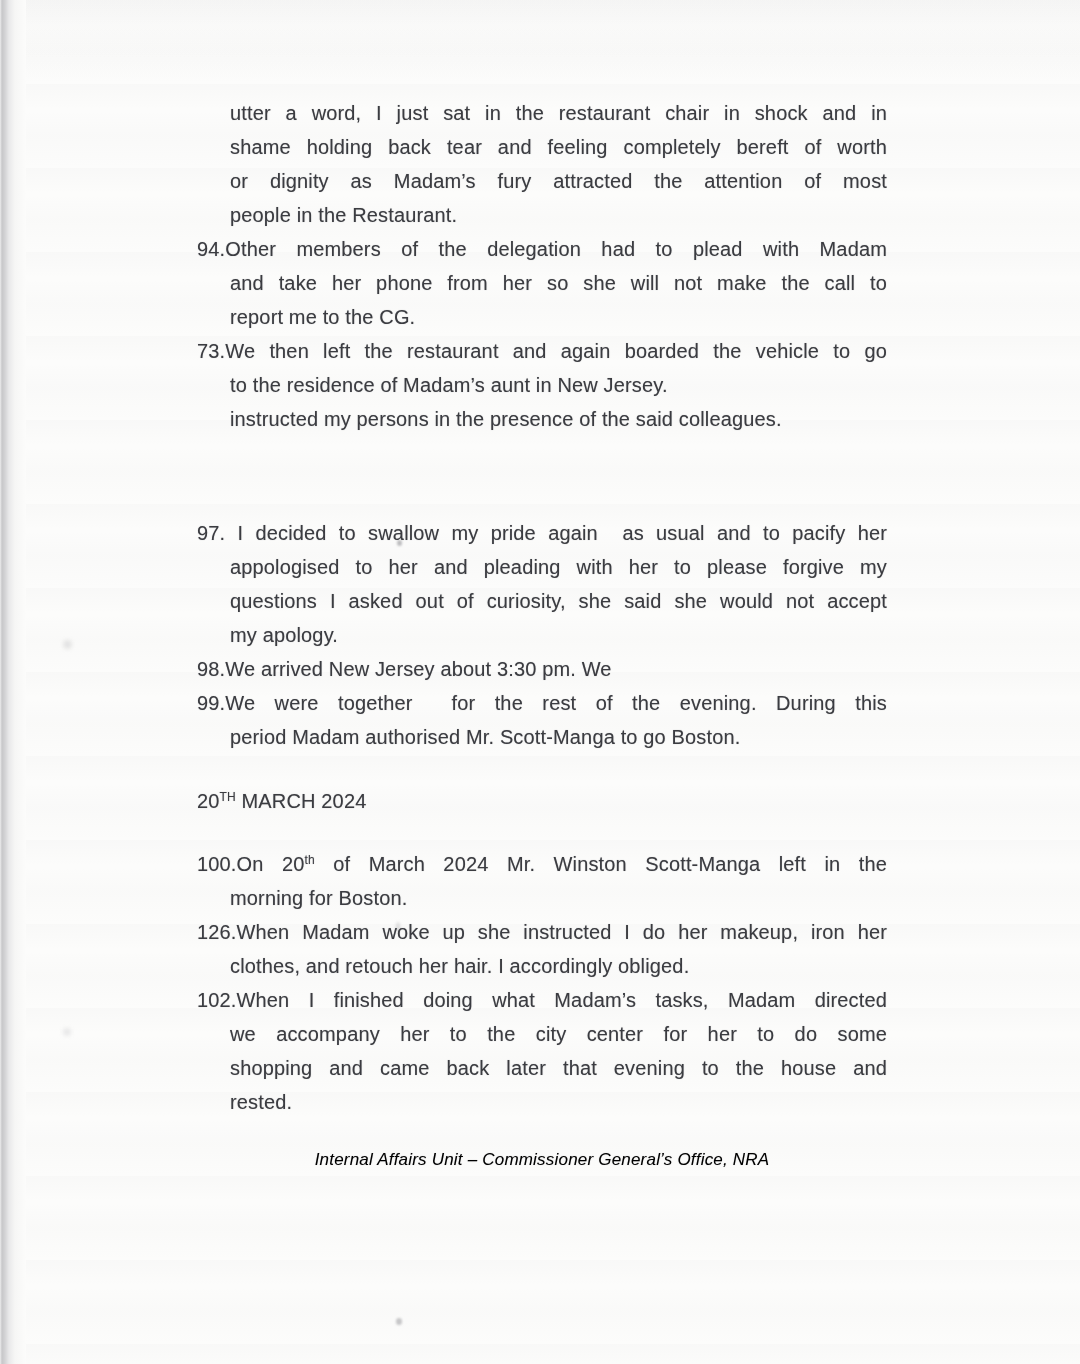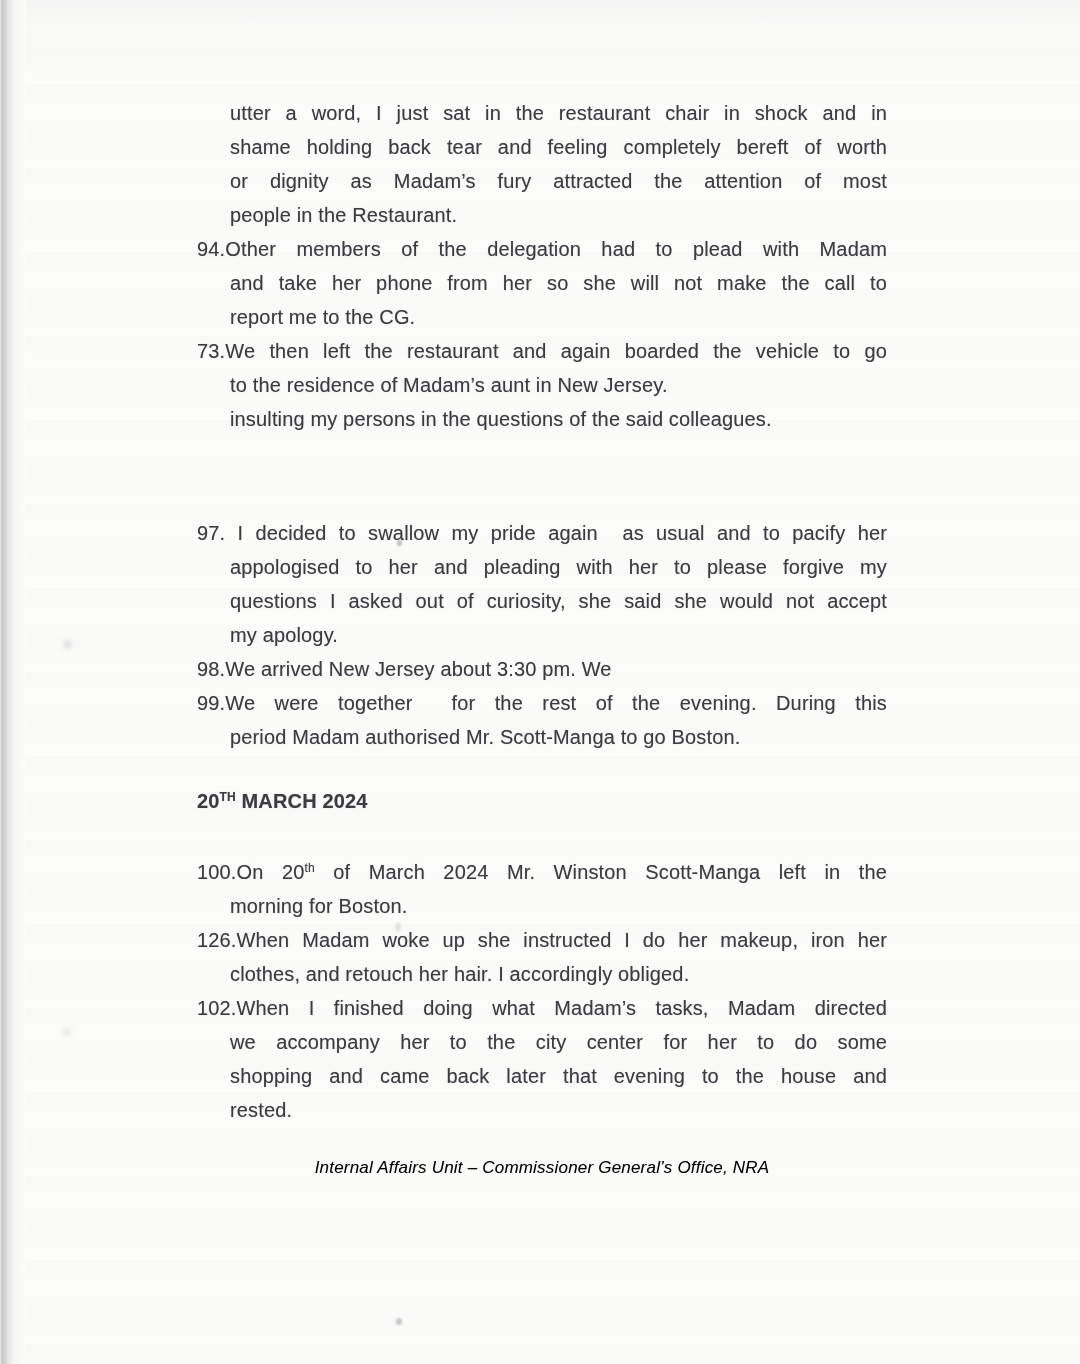--- a/index.html
+++ b/index.html
@@ -39,22 +39,22 @@
   .textcol {
     position: absolute;
     left: 197px;
     top: 96px;
     width: 690px;
   }
   .block { margin: 0; }
   .block.gap { margin-top: 80px; }
   .block.heading {
     margin-top: 30px;
-    margin-bottom: 37px;
-    font-weight: bold;
+    margin-bottom: 29px;
+    font-weight: normal;
     letter-spacing: 0.2px;
   }
   .line {
     font-size: 20px;
     line-height: 34px;
     letter-spacing: 0.15px;
     text-shadow: 0 0 1px rgba(59,60,65,0.38);
     white-space: normal;
   }
   .line.cont { padding-left: 33px; }
@@ -104,21 +104,21 @@
         <div class="block item">
           <div class="line just">94.Other members of the delegation had to plead with Madam</div>
           <div class="line cont just">and take her phone from her so she will not make the call to</div>
           <div class="line cont">report me to the CG.</div>
         </div>
         <div class="block item">
           <div class="line just">73.We then left the restaurant and again boarded the vehicle to go</div>
           <div class="line cont">to the residence of Madam’s aunt in New Jersey.</div>
         </div>
         <div class="block item">
-          <div class="line cont">insulting my persons in the questions of the said colleagues.</div>
+          <div class="line cont">instructed my persons in the presence of the said colleagues.</div>
         </div>
         <div class="block item gap">
           <div class="line just">97. I decided to swallow my pride again&nbsp; as usual and to pacify her</div>
           <div class="line cont just">appologised to her and pleading with her to please forgive my</div>
           <div class="line cont just">questions I asked out of curiosity, she said she would not accept</div>
           <div class="line cont">my apology.</div>
         </div>
         <div class="block item">
           <div class="line">98.We arrived New Jersey about 3:30 pm. We</div>
         </div>

